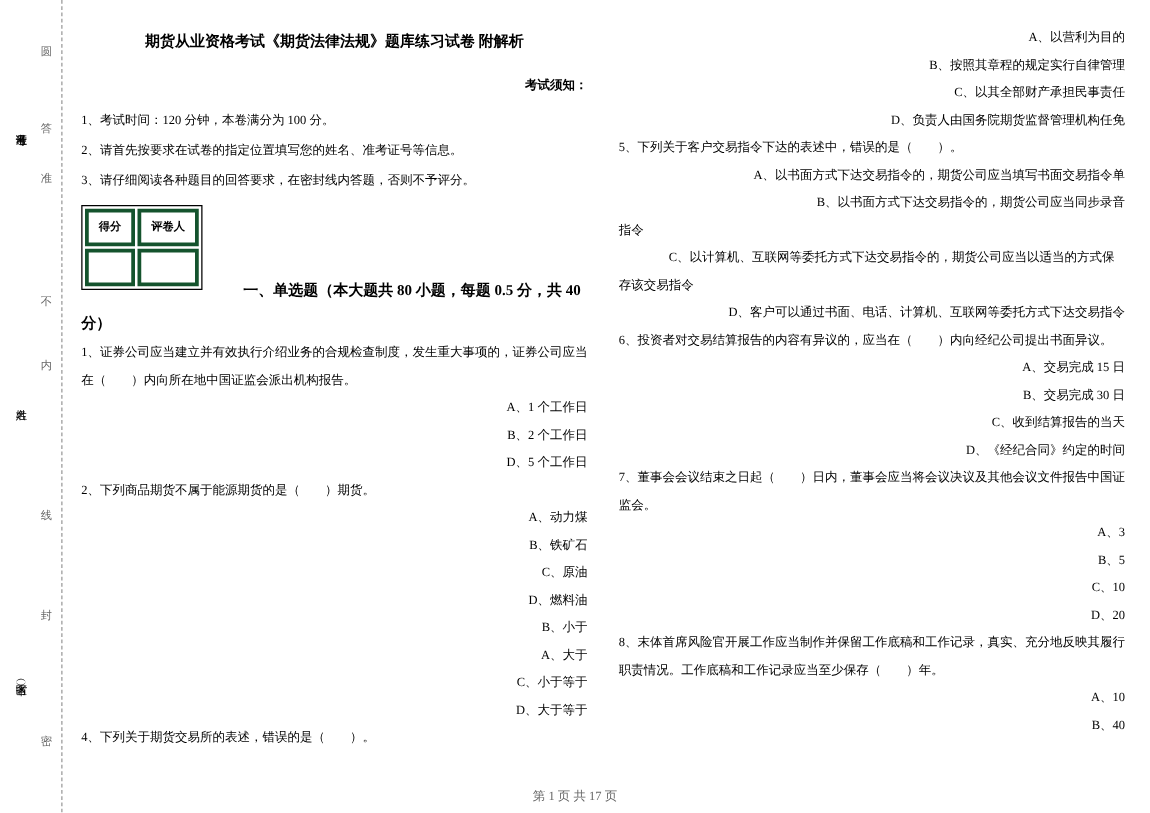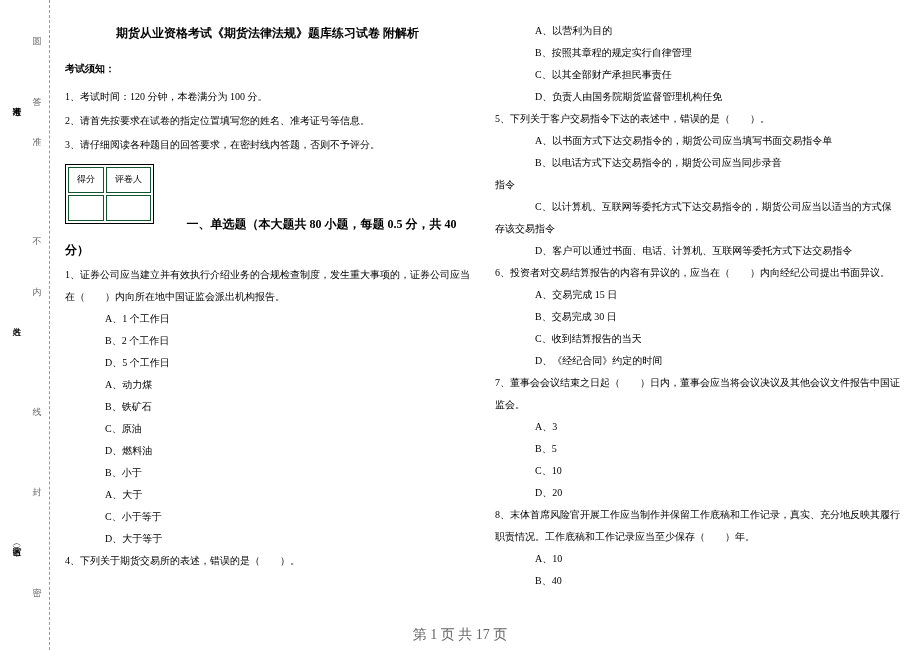--- a/index.html
+++ b/index.html
@@ -57,56 +57,59 @@
     }
     .title {
       text-align: center;
       font-weight: bold;
       font-size: 12px;
       margin-bottom: 12px;
     }
     .section-head {
       font-weight: bold;
       margin-bottom: 6px;
+      text-align: right;
     }
     .instruction {
       margin-bottom: 2px;
       line-height: 2.2;
     }
     .score-box {
       display: inline-block;
       border: 1px solid #000;
       margin-top: 6px;
       margin-bottom: 4px;
     }
     .score-box td {
-      border: 1px solid #14532d;
+      border: 3px solid #14532d;
       padding: 2px 8px;
       font-size: 9px;
+      font-weight: bold;
     }
     .part-title {
       display: inline;
       font-weight: bold;
       font-size: 12px;
       margin-left: 30px;
     }
     .question {
       line-height: 2.2;
     }
     .option {
       padding-left: 40px;
       line-height: 2.2;
+      text-align: right;
     }
     .footer {
       position: absolute;
       bottom: 6px;
       left: 0;
       width: 100%;
       text-align: center;
-      font-size: 14px;
+      font-size: 10px;
       color: #666;
     }
   </style>
 </head>
 <body>
 
 <div class="page">
 
   <div class="binding-margin">
     <span class="label-vert lv1">准考证号</span>
@@ -145,20 +148,21 @@
           </tr>
         </tbody></table>
         <span class="part-title">一、单选题（本大题共 80 小题，每题 0.5 分，共 40 分）</span>
       </div>
 
       <div class="question">1、证券公司应当建立并有效执行介绍业务的合规检查制度，发生重大事项的，证券公司应当在（　　）内向所在地中国证监会派出机构报告。</div>
       <div class="option">A、1 个工作日</div>
       <div class="option">B、2 个工作日</div>
       <div class="option">D、5 个工作日</div>
 
+      <div class="question">2、下列商品期货不属于能源期货的是（　　）期货。</div>
       <div class="option">A、动力煤</div>
       <div class="option">B、铁矿石</div>
       <div class="option">C、原油</div>
       <div class="option">D、燃料油</div>
 
       <div class="option">B、小于</div>
       <div class="option">A、大于</div>
       <div class="option">C、小于等于</div>
       <div class="option">D、大于等于</div>
 
@@ -166,21 +170,21 @@
     </div>
 
     <div class="col">
       <div class="option">A、以营利为目的</div>
       <div class="option">B、按照其章程的规定实行自律管理</div>
       <div class="option">C、以其全部财产承担民事责任</div>
       <div class="option">D、负责人由国务院期货监督管理机构任免</div>
 
       <div class="question">5、下列关于客户交易指令下达的表述中，错误的是（　　）。</div>
       <div class="option">A、以书面方式下达交易指令的，期货公司应当填写书面交易指令单</div>
-      <div class="option">B、以电话方式下达交易指令的，期货公司应当同步录音</div>
+      <div class="option">B、以书面方式下达交易指令的，期货公司应当同步录音</div>
       <div class="question">指令</div>
       <div class="question"><span style="padding-left:40px">C、以计算机、互联网等委托方式下达交易指令的，期货公司应当以适当的方式保存该交易指令</span></div>
       <div class="option">D、客户可以通过书面、电话、计算机、互联网等委托方式下达交易指令</div>
 
       <div class="question">6、投资者对交易结算报告的内容有异议的，应当在（　　）内向经纪公司提出书面异议。</div>
       <div class="option">A、交易完成 15 日</div>
       <div class="option">B、交易完成 30 日</div>
       <div class="option">C、收到结算报告的当天</div>
       <div class="option">D、《经纪合同》约定的时间</div>
 

